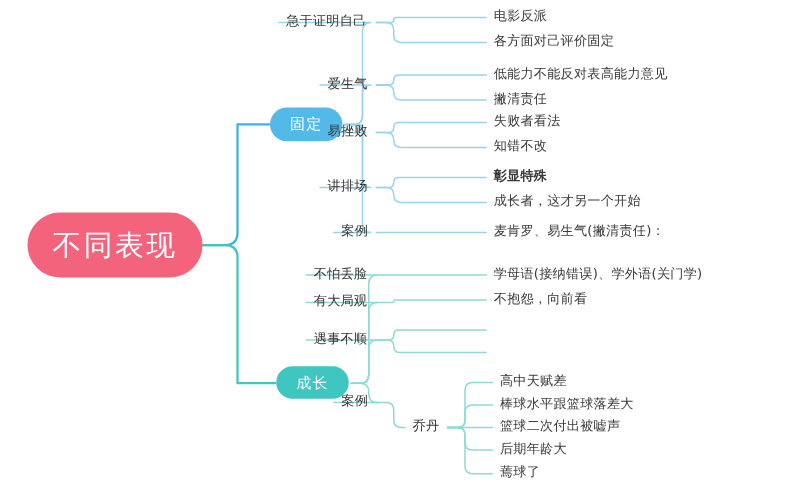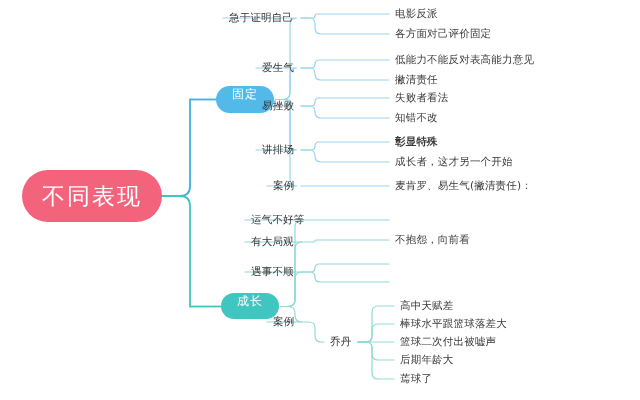--- a/index.html
+++ b/index.html
@@ -40,21 +40,21 @@
     justify-content: center;
     border-radius: 26px;
     color: #ffffff;
     font-size: 23px;
     letter-spacing: 2px;
     font-weight: 400;
   }
   
   .branch-node {
     display: flex;
-    align-items: flex-start;
+    align-items: center;
     justify-content: center;
     border-radius: 14px;
     color: #ffffff;
     font-size: 12px;
     letter-spacing: 1px;
   }
   
   .leaf-node {
     font-size: 10.5px;
     color: #3b3b3b;
@@ -122,21 +122,22 @@
     <div class="node leaf-node lvl3" style="left: 395px; top: 92px;">失败者看法</div>
     <div class="node leaf-node lvl3" style="left: 395px; top: 112px;">知错不改</div>
     <div class="node leaf-node lvl2" style="left: 262px; top: 144px;">讲排场</div>
     <div class="node leaf-node lvl3" style="left: 395px; top: 136px; font-weight: bold;">彰显特殊</div>
     <div class="node leaf-node lvl3" style="left: 395px; top: 156px;">成长者，这才另一个开始</div>
     <div class="node leaf-node lvl2" style="left: 273px; top: 180px;">案例</div>
     <div class="node leaf-node lvl3" style="left: 395px; top: 180px;">麦肯罗、易生气(撇清责任)：</div>
     <div class="node branch-node" style="background: rgb(63, 198, 192); left: 221px; top: 293px; width: 58px; height: 26px;">
       <span>成长</span>
     </div>
-    <div class="node leaf-node lvl2" style="left: 251px; top: 214px;">运气不好等</div>
+    <div class="node leaf-node lvl2" style="left: 251px; top: 214px;">不怕丢脸</div>
+    <div class="node leaf-node lvl3" style="left: 395px; top: 214px;">学母语(接纳错误)、学外语(关门学)</div>
     <div class="node leaf-node lvl2" style="left: 251px; top: 236px;">有大局观</div>
     <div class="node leaf-node lvl3" style="left: 395px; top: 234px;">不抱怨，向前看</div>
     <div class="node leaf-node lvl2" style="left: 251px; top: 266px;">遇事不顺</div>
     <div class="node leaf-node lvl2" style="left: 273px; top: 316px;">案例</div>
     <div class="node leaf-node lvl2" style="left: 330px; top: 336px;">乔丹</div>
     <div class="node leaf-node lvl3" style="left: 400px; top: 300px;">高中天赋差</div>
     <div class="node leaf-node lvl3" style="left: 400px; top: 318px;">棒球水平跟篮球落差大</div>
     <div class="node leaf-node lvl3" style="left: 400px; top: 336px;">篮球二次付出被嘘声</div>
     <div class="node leaf-node lvl3" style="left: 400px; top: 354px;">后期年龄大</div>
     <div class="node leaf-node lvl3" style="left: 400px; top: 373px;">蔫球了</div>

